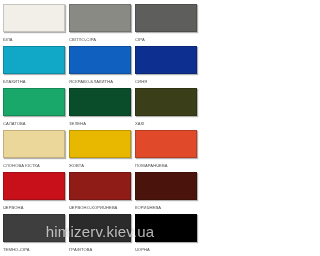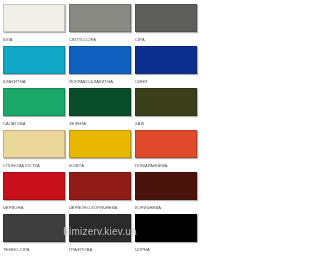--- a/index.html
+++ b/index.html
@@ -47,21 +47,21 @@
     padding-top:2px;
     white-space:nowrap;
     overflow:hidden;
     text-transform:uppercase;
   }
   #watermark{
     position:absolute;
     left:0;right:0;
     bottom:17px;
     text-align:center;
-    font-size:10px;
+    font-size:15px;
     line-height:15px;
     font-weight:400;
     color:rgba(245,245,245,0.72);
     letter-spacing:0.2px;
     pointer-events:none;
     text-shadow:0 0 2px rgba(0,0,0,0.35);
   }
 </style>
 </head>
 <body>

